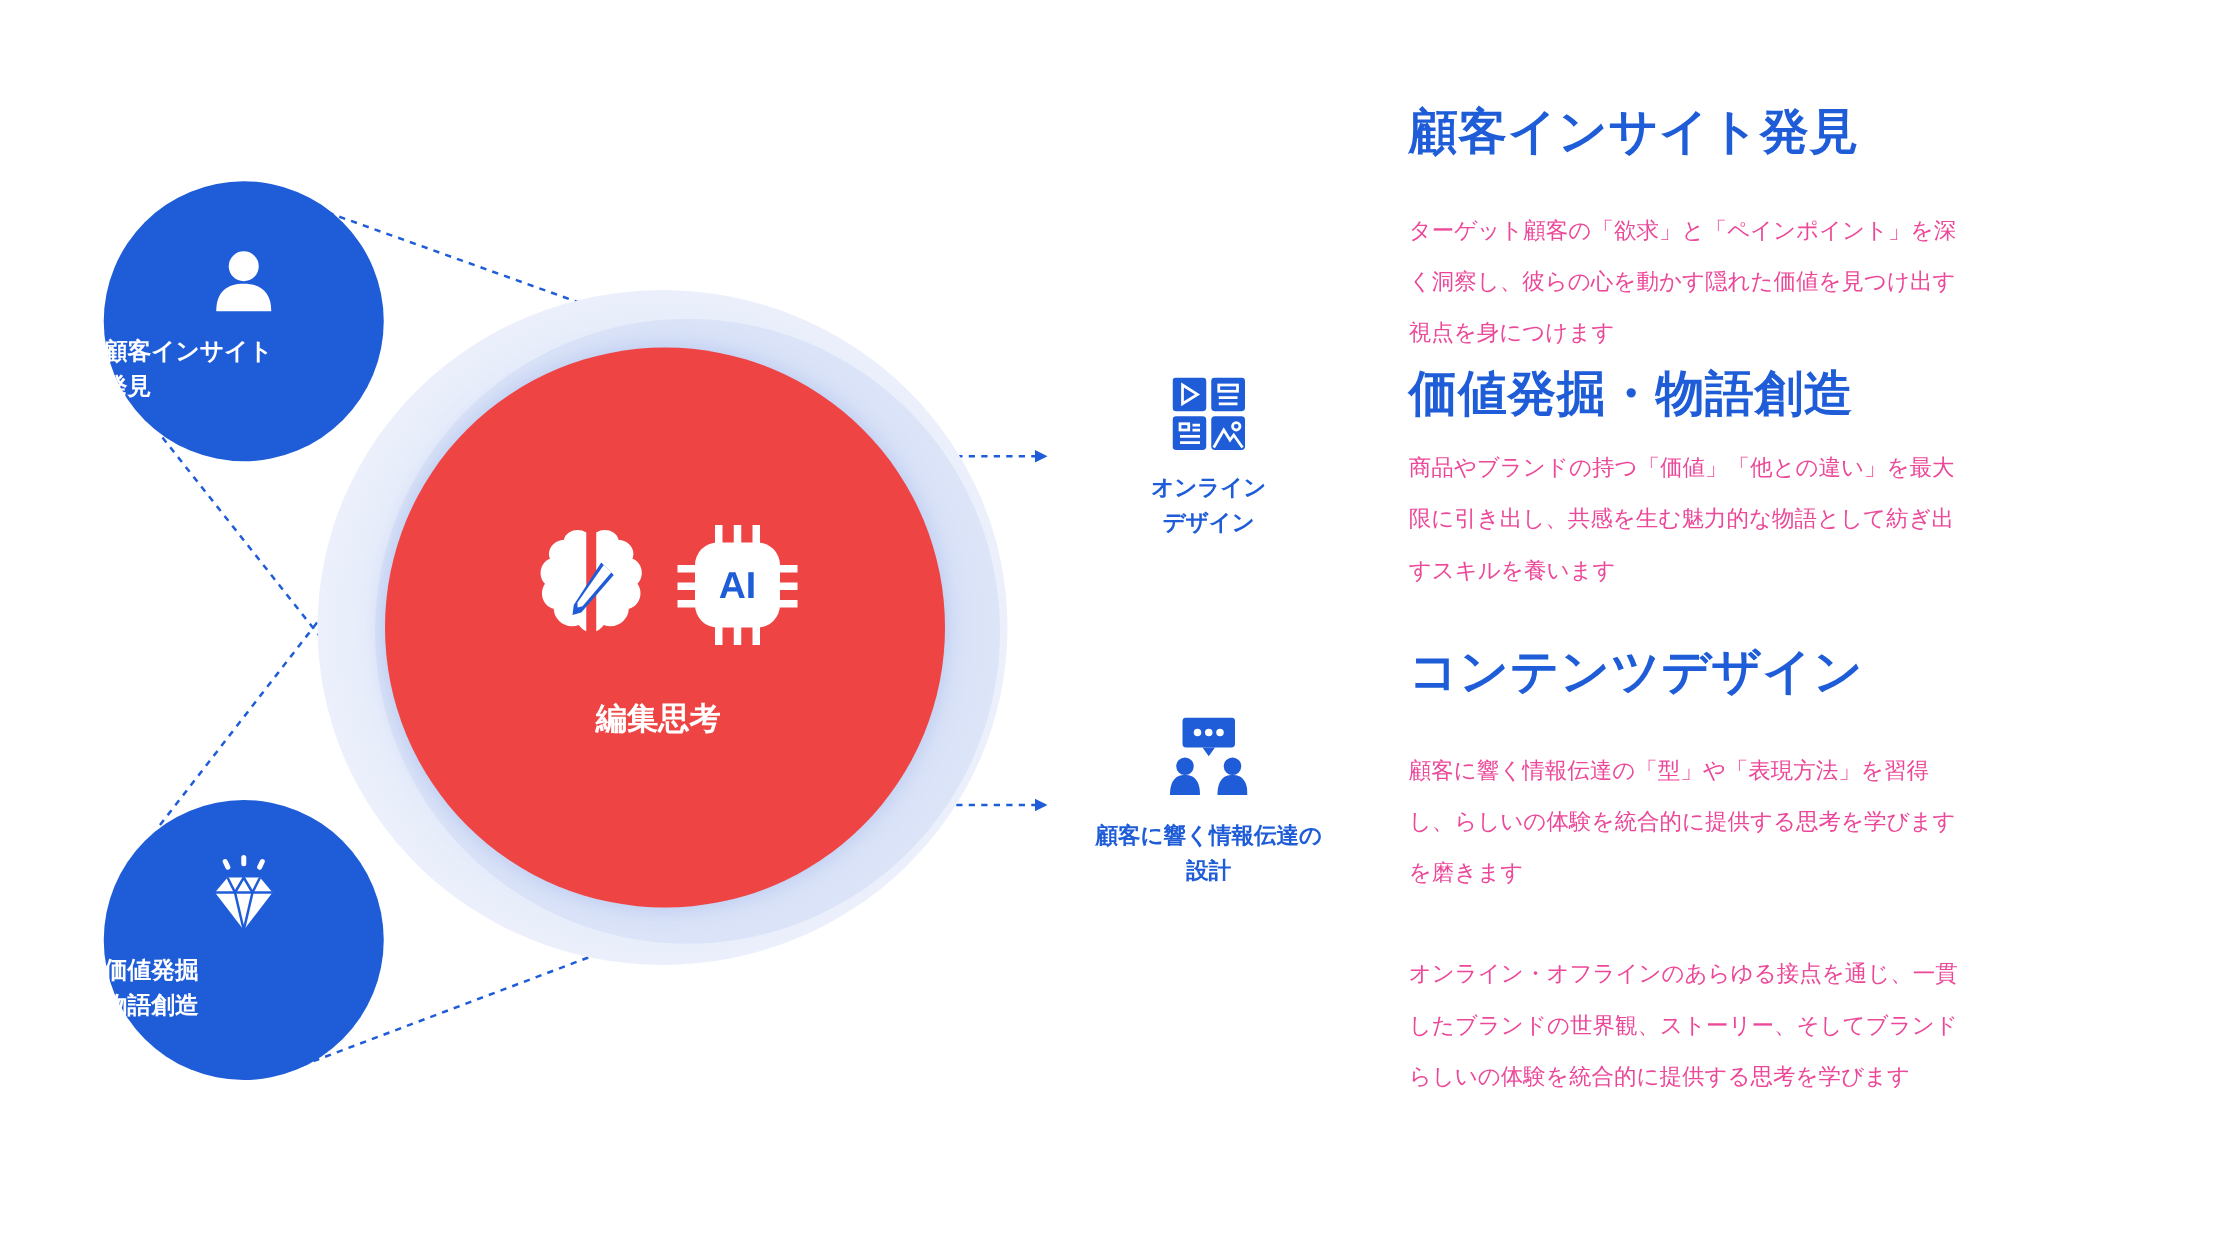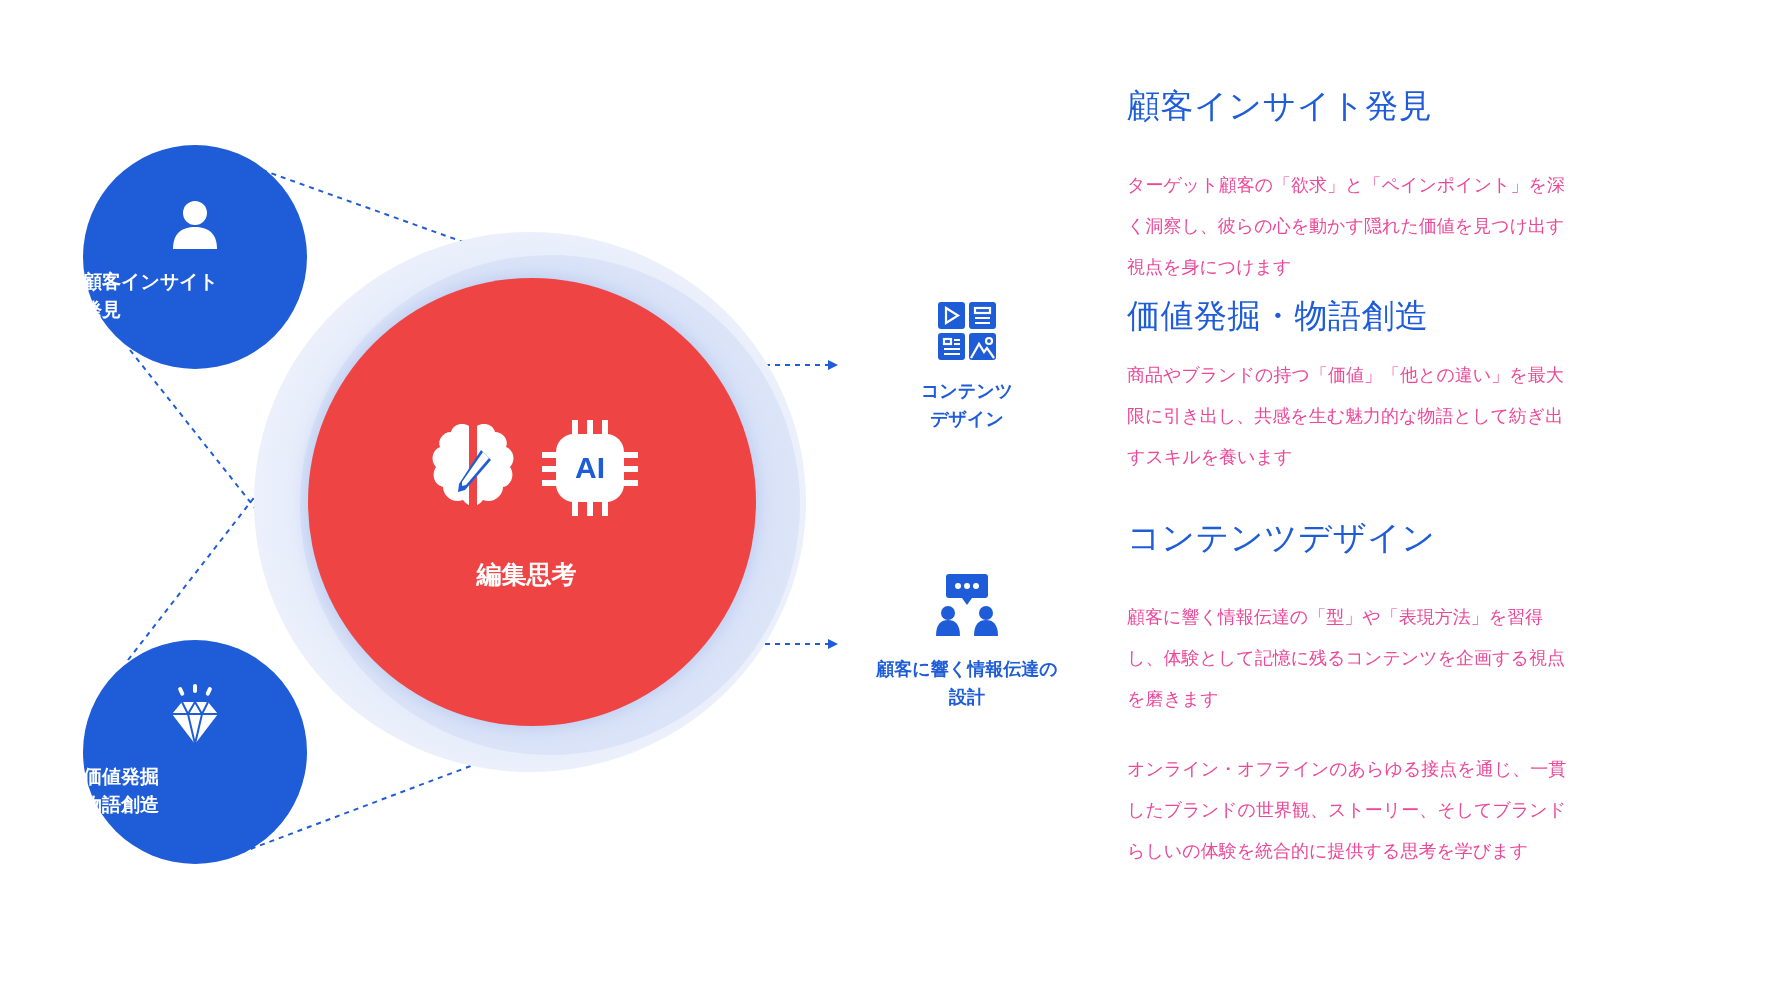--- a/index.html
+++ b/index.html
@@ -9,21 +9,21 @@
   .halo{position:absolute;border-radius:50%;}
   .halo1{left:254px;top:232px;width:552px;height:540px;background:radial-gradient(circle at 50% 50%, #e6ecfa 60%, #f2f5fd 85%, #f8faff 100%);}
   .halo2{left:300px;top:255px;width:500px;height:500px;background:radial-gradient(circle at 45% 50%, #d9e2f7 70%, #eaf0fc 100%);opacity:.9;}
   .core{position:absolute;left:308px;top:278px;width:448px;height:448px;border-radius:50%;background:#ef4444;box-shadow:0 0 18px rgba(150,175,235,.55);}
   .node{position:absolute;width:224px;height:224px;border-radius:50%;background:#1e5cd8;color:#fff;text-align:left;}
   .node .lbl{position:absolute;left:0;right:0;font-weight:bold;font-size:19px;line-height:28px;}
   .node svg{position:absolute;}
   .core .title{position:absolute;left:0;right:11px;top:280px;text-align:center;color:#fff;font-weight:bold;font-size:25px;}
   .side{position:absolute;width:200px;text-align:center;color:#1e5cd8;font-weight:bold;font-size:18px;line-height:28px;}
   .panel{position:absolute;left:1127px;width:600px;}
-  .panel h2{margin:0;color:#1e5cd8;font-size:33px;font-weight:normal;line-height:40px;letter-spacing:.5px;}
+  .panel h2{margin:0;color:#1e5cd8;font-size:39px;font-weight:bold;line-height:40px;letter-spacing:.5px;}
   .panel p{margin:0;color:#ec4899;font-size:18px;line-height:41px;}
 </style>
 </head>
 <body>
 
 <svg class="lines" viewBox="0 0 1783 1008">
   <defs>
     <marker id="arr" markerWidth="10" markerHeight="10" refX="8" refY="5" orient="auto" markerUnits="userSpaceOnUse">
       <path d="M0,0 L10,5 L0,10 Z" fill="#1e5cd8"></path>
     </marker>
@@ -113,21 +113,21 @@
       <rect x="37" y="6" width="15" height="5"></rect>
         <path d="M37 16 H52 M37 21 H52"></path>
       <rect x="6" y="37" width="7" height="5"></rect>
         <path d="M16 38 H22 M16 42 H22 M6 47 H22 M6 52 H22"></path>
       <path d="M33 56 L41 42 L46 50 L49 46 L56 56"></path>
         <circle cx="51" cy="39" r="3"></circle>
     </g>
   </svg>
 </div>
 <div class="side" style="left:867px;top:377px">
-  <div>コンテンツ</div>
+  <div>オンライン</div>
   <div>デザイン</div>
 </div>
 
 <div class="abs" style="left:936px;top:574px">
   <svg width="62" height="62" viewBox="0 0 62 62">
     <g fill="#1e5cd8">
       <rect x="10" y="0" width="42" height="24" rx="3"></rect>
       <path d="M26 24 L31 31 L36 24 Z"></path>
       <circle cx="12" cy="39" r="7"></circle>
         <path d="M0 62 C0 50 5 46 12 46 C19 46 24 50 24 62 Z"></path>
@@ -161,24 +161,24 @@
     <span>商品やブランドの持つ「価値」「他との違い」を最大</span><br>
     <span>限に引き出し、共感を生む魅力的な物語として紡ぎ出</span><br>
     <span>すスキルを養います</span>
   </p>
 </div>
 
 <div class="panel" style="top:518px">
   <h2>コンテンツデザイン</h2>
   <p style="margin-top:38px">
     <span>顧客に響く情報伝達の「型」や「表現方法」を習得</span><br>
-    <span>し、体験として記憶に残るコンテンツを企画する視点</span><br>
+    <span>し、らしいの体験を統合的に提供する思考を学びます</span><br>
     <span>を磨きます</span>
   </p>
 </div>
 
 <div class="panel" style="top:740px">
-  <p style="margin-top:8px">
+  <p style="margin-top:19px">
     <span>オンライン・オフラインのあらゆる接点を通じ、一貫</span><br>
     <span>したブランドの世界観、ストーリー、そしてブランド</span><br>
     <span>らしいの体験を統合的に提供する思考を学びます</span>
   </p>
 </div>
 
 </body></html>

